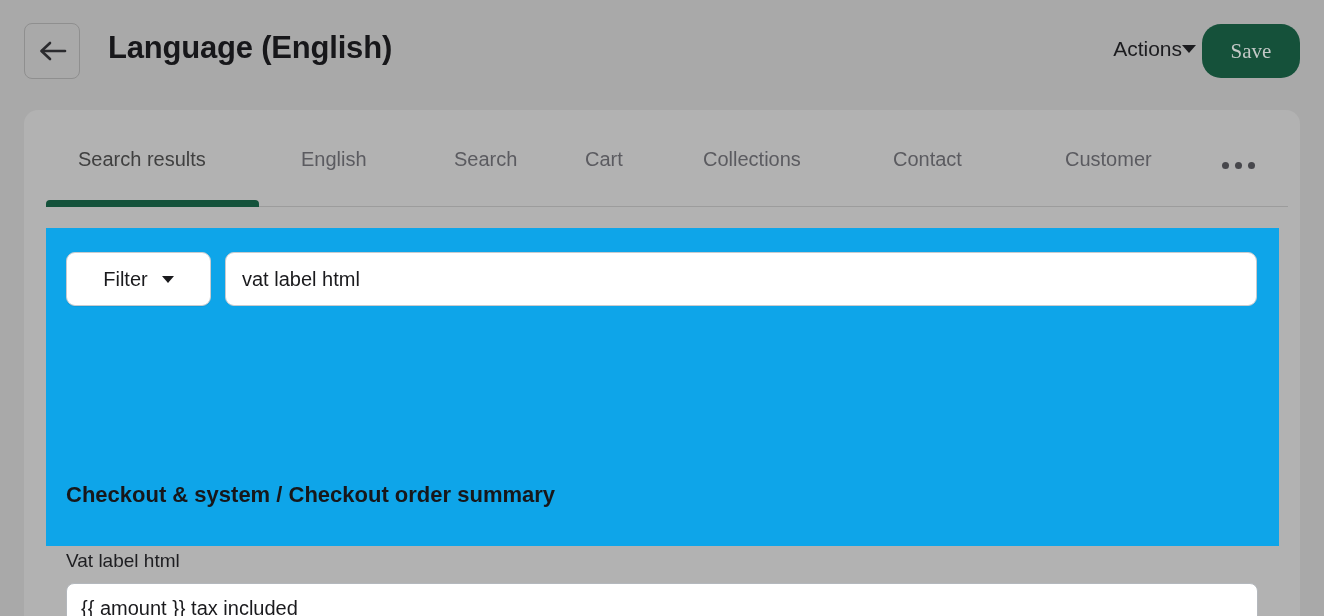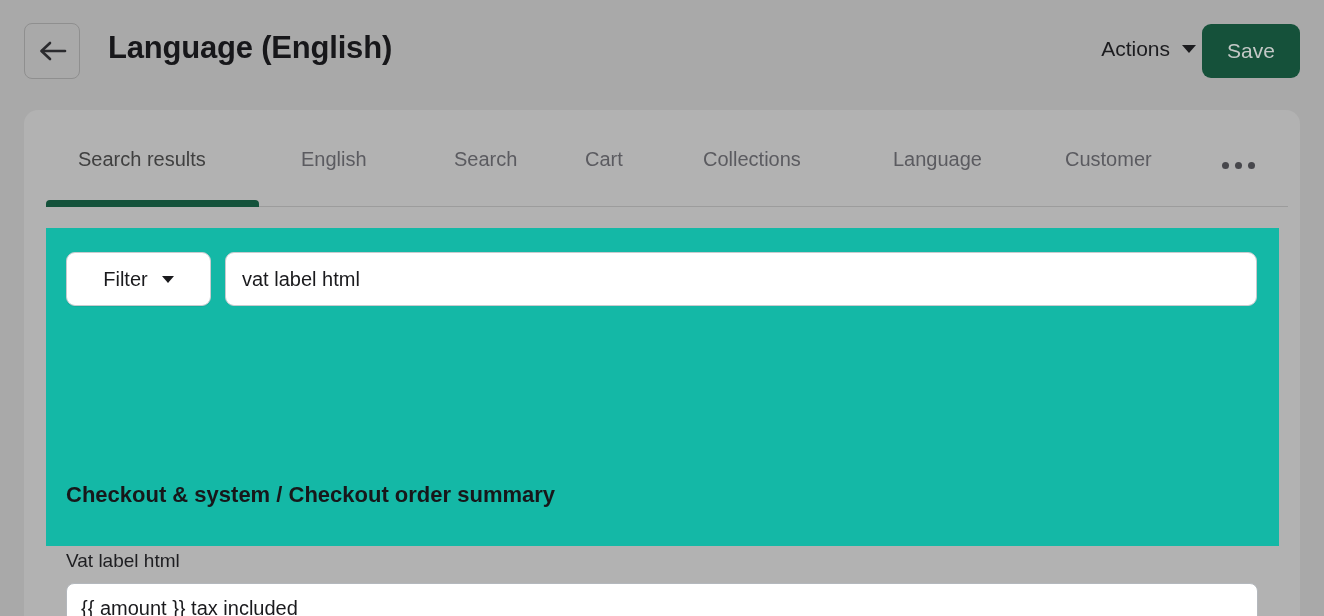--- a/index.html
+++ b/index.html
@@ -49,46 +49,45 @@
     font-weight: bold;
     color: #17171a;
     letter-spacing: -0.2px;
     white-space: nowrap;
   }
   .actions-button {
     position: absolute;
     right: 122px; top: 33px;
     display: flex;
     align-items: center;
-    gap: 12px;
     font-size: 21px;
     color: #1c1c1f;
     background: transparent;
     border: none;
     cursor: pointer;
     padding: 4px 6px;
     font-family: "Liberation Sans", sans-serif;
   }
   .caret {
     width: 0; height: 0;
     border-left: 7px solid transparent;
     border-right: 7px solid transparent;
     border-top: 8px solid #1c1c1f;
     display: inline-block;
   }
   .save-button {
     position: absolute;
     right: 24px; top: 24px;
     width: 98px; height: 54px;
-    border-radius: 9px;
+    border-radius: 19px;
     border: none;
     background: #15513a;
     color: #c3c8c6;
     font-size: 21px;
-    font-family: Liberation Sans, sans-serif;
+    font-family: Liberation Serif, serif;
     cursor: pointer;
   }
 
   
   .panel-card {
     position: absolute;
     left: 24px; top: 110px;
     width: 1276px;
     height: 506px;
     background: #b2b2b2;
@@ -146,21 +145,21 @@
     background: #47474c;
     display: block;
   }
 
   
   .result-card {
     position: absolute;
     left: 22px; top: 118px;
     width: 1233px;
     height: 318px;
-    background: #14b8a6;
+    background: #0ea5e9;
   }
 
   .filter-row {
     position: absolute;
     left: 20px; top: 24px;
     display: flex;
     align-items: center;
     gap: 14px;
   }
   .filter-button {
@@ -253,21 +252,21 @@
   <div class="panel-card">
 
     <div class="tabs">
       <div class="tabs-divider"></div>
 
       <button class="tab active" style="left:54px;">Search results</button>
       <button class="tab" style="left:277px;">English</button>
       <button class="tab" style="left:430px;">Search</button>
       <button class="tab" style="left:561px;">Cart</button>
       <button class="tab" style="left:679px;">Collections</button>
-      <button class="tab" style="left:869px;">Language</button>
+      <button class="tab" style="left:869px;">Contact</button>
       <button class="tab" style="left:1041px;">Customer</button>
 
       <div class="tab-overflow" style="left:1198px;">
         <span></span>
         <span></span>
         <span></span>
       </div>
 
       <div class="tab-underline"></div>
     </div>

